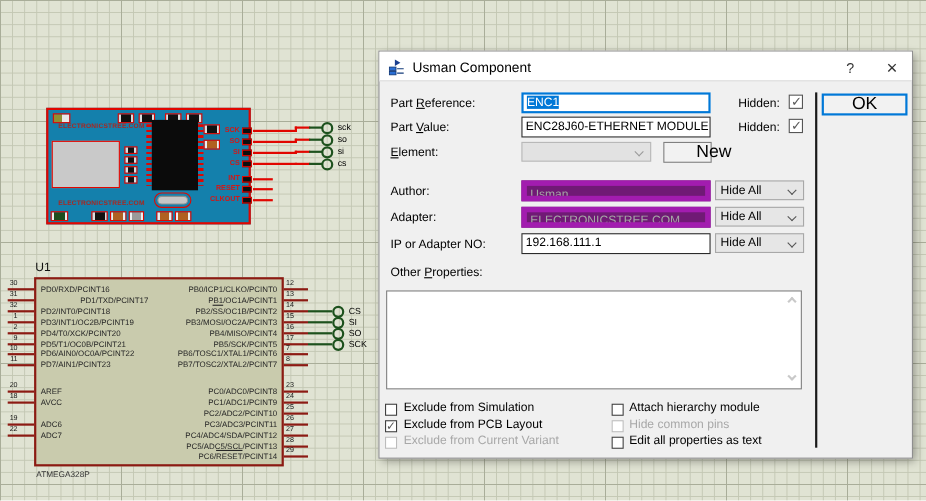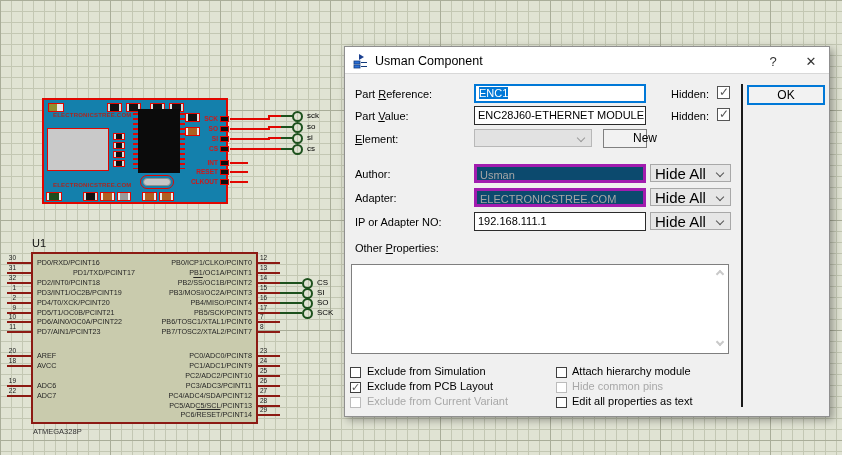--- a/index.html
+++ b/index.html
@@ -48,26 +48,26 @@
   .mpad{position:absolute;width:9px;height:6px;background:#0d0d0d;border:1px solid #e10600;}
   
   #dialog{position:absolute;left:344px;top:46px;width:486px;height:371px;background:#f0f0f0;border:1px solid #8f8f8f;box-shadow:3px 3px 8px rgba(0,0,0,.35);font-size:11px;color:#000;}
   #titlebar{position:absolute;left:0;top:0;width:100%;height:27px;background:#fff;border-bottom:1px solid #d8d8d8;}
   #dlg-title{position:absolute;left:30px;top:7px;font-size:12.5px;color:#000;}
   .cap-btn{position:absolute;top:7px;font-size:13px;color:#333;width:16px;text-align:center;cursor:default;}
   .dlabel{position:absolute;left:10px;white-space:nowrap;}
   .field{position:absolute;left:129px;width:172px;height:19px;background:#fff;border:1px solid #2b2b2b;font-size:11px;line-height:17px;padding-left:3px;white-space:nowrap;overflow:hidden;}
   .field.focus{border:2px solid #0078d7;line-height:15px;}
   .field .sel{background:#0078d7;color:#fff;}
-  .field.disabled{background:#0c4a6e;border:3px solid #a21caf;color:#a6a6a6;}
-  .combo{position:absolute;height:18px;background:#e6e6e6;border:1px solid #a8a8a8;font-size:15px;line-height:17px;padding-left:4px;}
+  .field.disabled{background:#701a75;border:5px solid #a21caf;color:#a6a6a6;}
+  .combo{position:absolute;height:18px;background:#e6e6e6;border:1px solid #a8a8a8;font-size:11px;line-height:17px;padding-left:4px;}
   .combo.disabled{background:#e2e2e2;border:1px solid #b8b8b8;}
   .chev{position:absolute;right:7px;top:5px;width:6px;height:6px;border-right:1.5px solid #555;border-bottom:1.5px solid #555;transform:rotate(45deg);}
   .combo.disabled .chev{border-color:#9a9a9a;}
-  .btn{position:absolute;width:78px;height:20px;background:#f2f2f2;border:1px solid #808080;text-align:center;line-height:18px;font-size:12px;}
+  .btn{position:absolute;width:78px;height:20px;background:#f2f2f2;border:1px solid #808080;text-align:center;line-height:18px;font-size:16px;}
   .btn.default{border:2px solid #0078d7;line-height:16px;}
   .cb{position:absolute;width:13px;height:13px;background:#fff;border:1px solid #555;}
   .cb.checked::after{content:"✓";position:absolute;left:1px;top:-2px;font-size:12px;color:#5a5a5a;}
   .ocb{position:absolute;width:11px;height:11px;background:#fff;border:1px solid #404040;}
   .ocb.checked::after{content:"✓";position:absolute;left:0px;top:-2px;font-size:11px;color:#5a5a5a;}
   .ocb.dis{border-color:#bcbcbc;}
   .olabel{position:absolute;font-size:11px;white-space:nowrap;}
   .olabel.dis{color:#a8a8a8;}
   #other-props{position:absolute;left:6px;top:217px;width:378px;height:90px;background:#fff;border:1px solid #7f7f7f;}
   .schev{position:absolute;width:6px;height:6px;border-right:2px solid #c9c9c9;border-bottom:2px solid #c9c9c9;}

